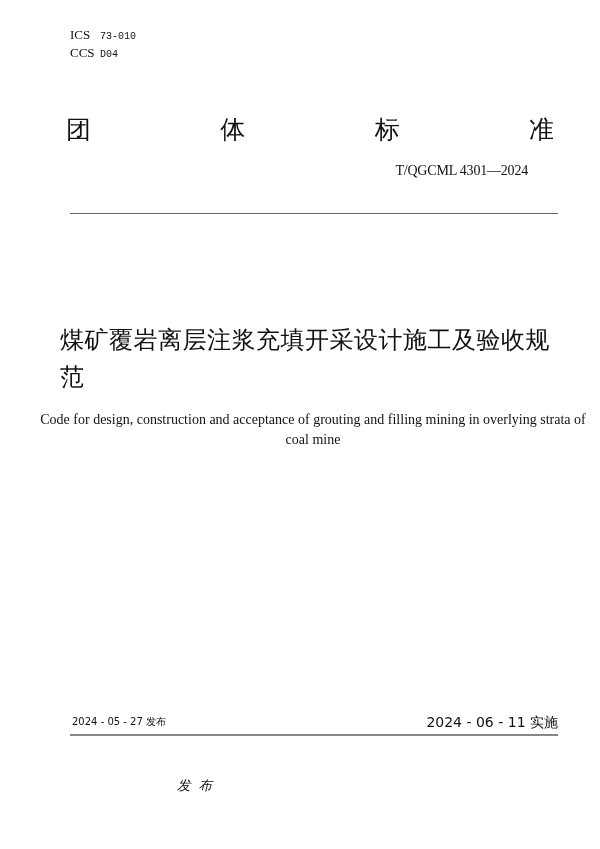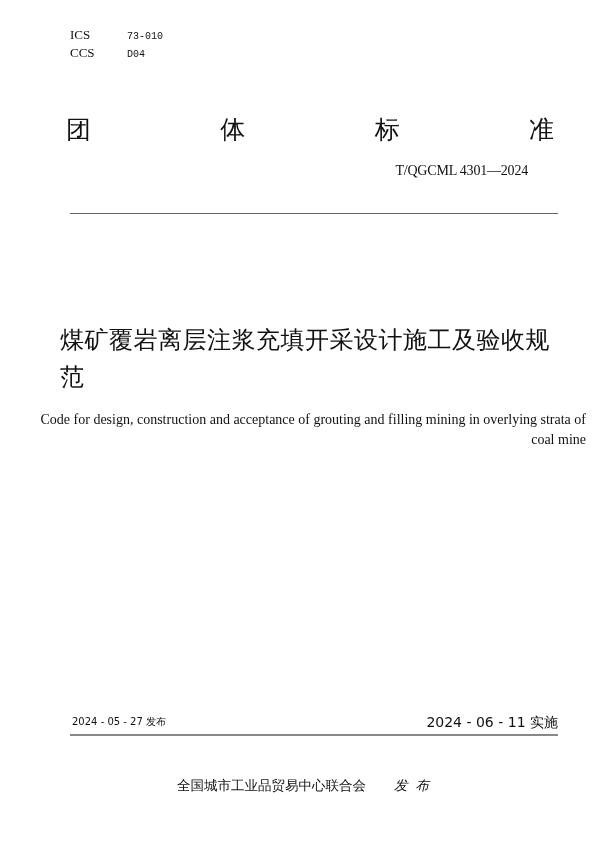--- a/index.html
+++ b/index.html
@@ -26,21 +26,20 @@
     .classification .row { white-space: pre; }
     .classification .lbl {
       font-family: "Liberation Serif", "DejaVu Serif", serif;
       font-size: 13px;
       display: inline-block;
       width: 30px;
     }
     .classification .val {
       font-family: "Liberation Mono", "DejaVu Sans Mono", monospace;
       font-size: 10px;
-      margin-left: 27px;
     }
 
     .std-type {
       left: 66px;
       top: 114px;
       width: 488px;
       display: flex;
       justify-content: space-between;
       font-size: 25px;
       line-height: 32px;
@@ -70,21 +69,21 @@
       width: 506px;
       font-size: 24px;
       line-height: 37px;
       letter-spacing: 0.5px;
     }
 
     .title-en {
       left: 40px;
       top: 410px;
       width: 546px;
-      text-align: right;
+      text-align: center;
       font-family: "Liberation Serif", "DejaVu Serif", serif;
       font-size: 14px;
       line-height: 20px;
     }
 
     .issue-date {
       left: 72px;
       top: 713px;
       font-size: 10px;
       line-height: 18px;
@@ -137,15 +136,14 @@
 <div class="abs title-zh">煤矿覆岩离层注浆充填开采设计施工及验收规范</div>
 
 <div class="abs title-en">Code for design, construction and acceptance of grouting and filling mining in overlying strata of coal mine</div>
 
 <div class="abs issue-date">2024 - 05 - 27 发布</div>
 <div class="abs effective-date">2024 - 06 - 11 实施</div>
 
 <div class="abs rule-bottom"></div>
 
 <div class="abs publisher">
-  <span>全国城市工业品贸易中心联合会</span>
   <span class="pub-action">发布</span>
 </div>
 
 </body></html>

